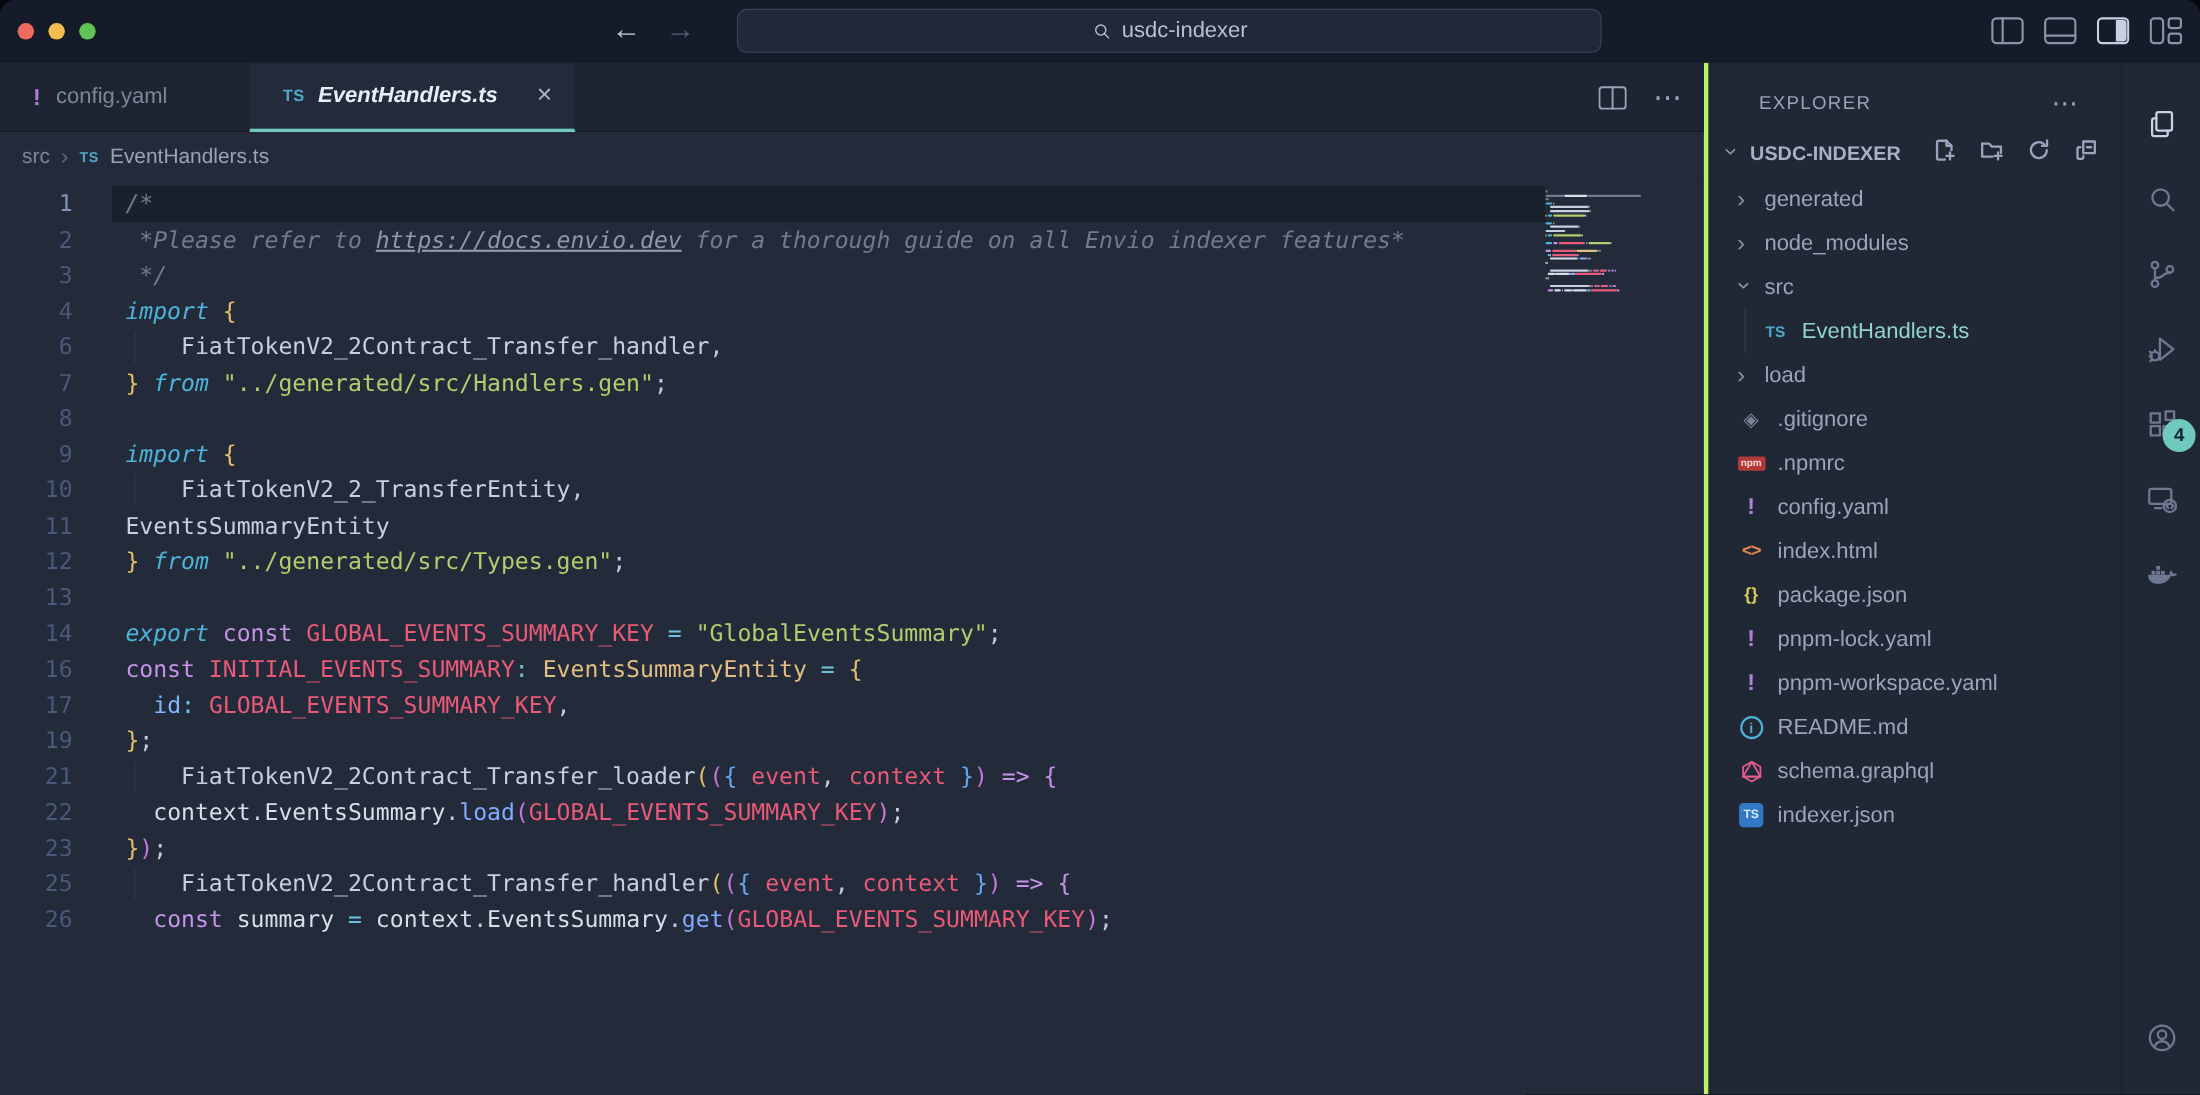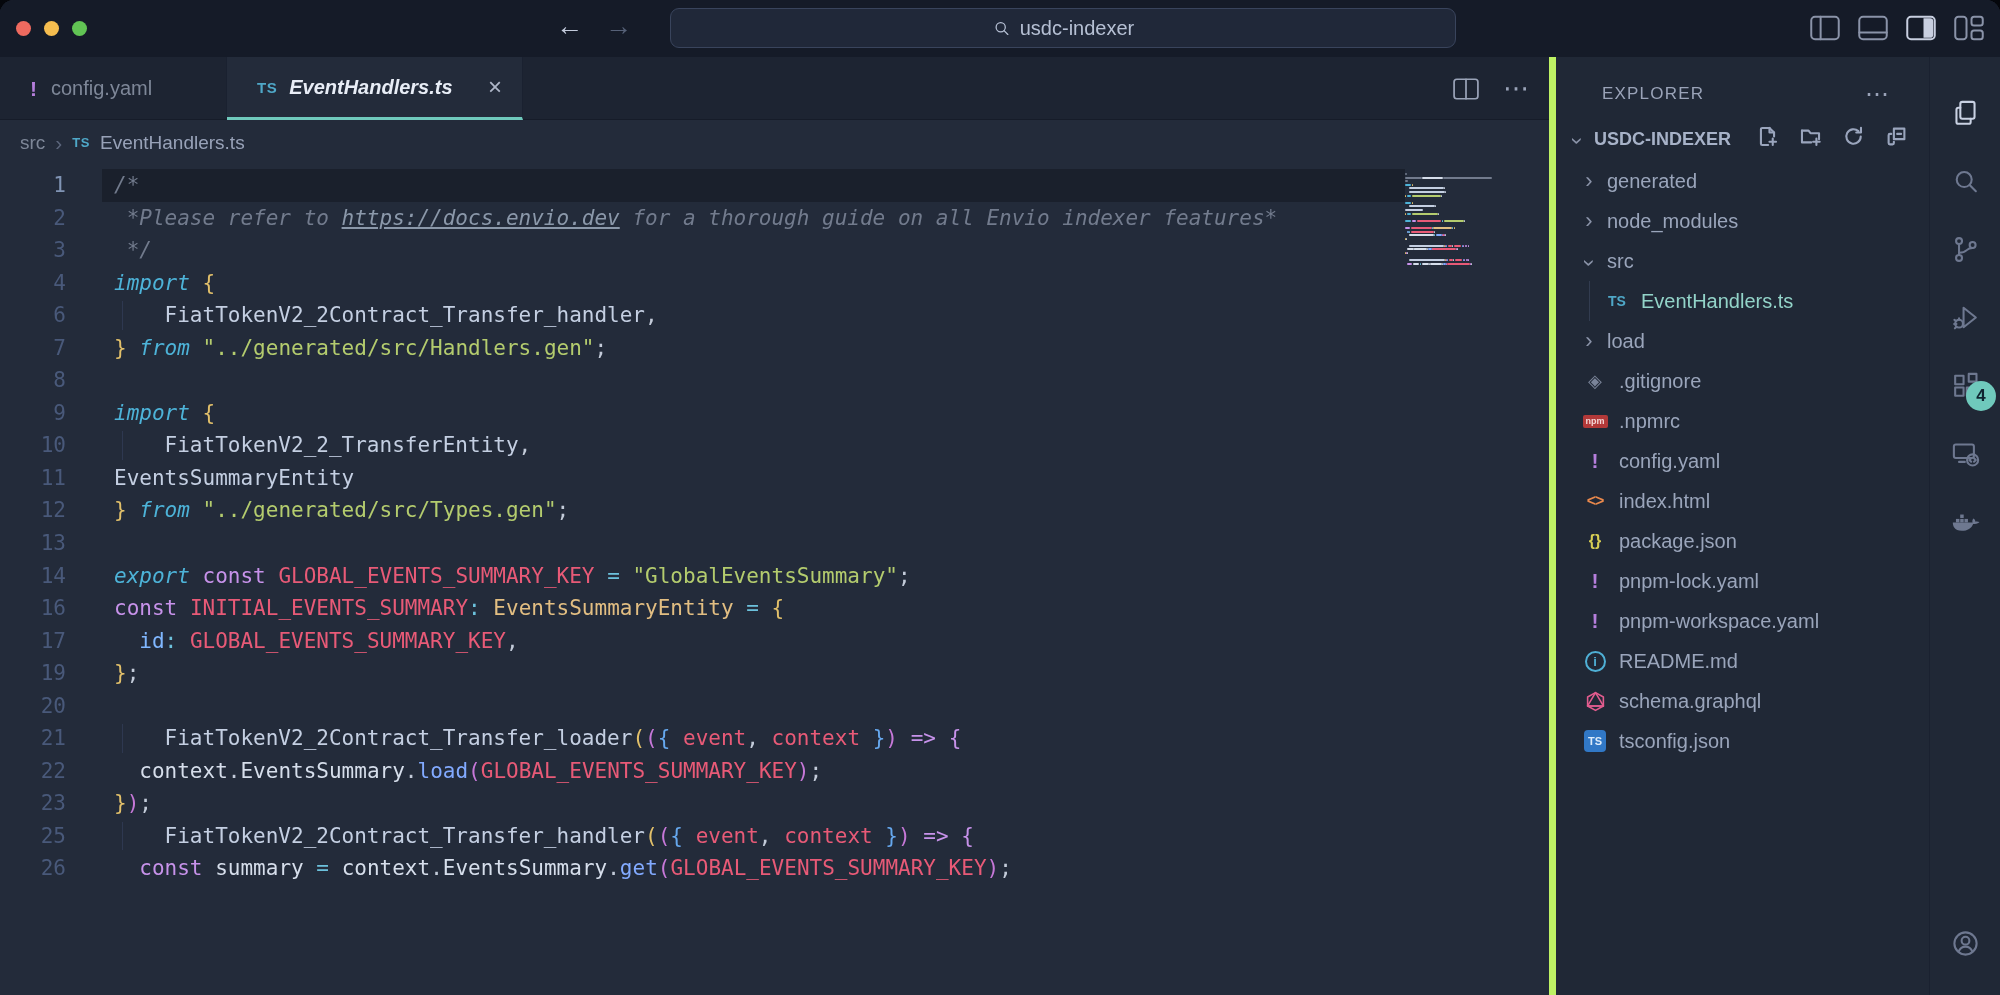--- a/index.html
+++ b/index.html
@@ -19,21 +19,21 @@
     background:#202839; border:1px solid #39445c; border-radius:9px;
     display:flex; align-items:center; justify-content:center; gap:9px; color:#b6c0d4; }
   .searchbox svg { stroke:#b6c0d4; }
   .searchbox .sval { font-size:20px; }
   .winlayout { position:absolute; top:15px; right:16px; display:flex; gap:18px; color:#8a93a8; }
   .winlayout svg { display:block; }
 
   
   .mainrow { flex:1; display:flex; min-height:0; }
   .editorcol { width:1549px; flex:0 0 1549px; display:flex; flex-direction:column; background:var(--bg-editor); }
-  .sidebar { width:380px; flex:0 0 380px; background:var(--bg-sidebar); border-left:7px solid #bef264;text-align:center; }
+  .sidebar { width:380px; flex:0 0 380px; background:var(--bg-sidebar); border-left:4px solid #bef264; }
   .activitybar { width:71px; flex:0 0 71px; background:var(--bg-sidebar); border-left:1px solid #1a2130;
     display:flex; flex-direction:column; align-items:center; padding:22px 0 18px; }
 
   
   .tabbar { height:63px; flex:0 0 63px; background:var(--bg-tabbar); display:flex;
     border-bottom:1px solid #161c29; position:relative; }
   .tab { display:flex; align-items:center; height:63px; border-right:1px solid #1a2130;
     font-size:20px; color:#7e8798; }
   .tab.inactive { width:227px; padding-left:30px; gap:14px; }
   .tab.active { width:296px; padding:0 20px 0 30px; gap:12px; background:var(--bg-editor);
@@ -213,21 +213,20 @@
             <div class="line"><span class="ln">8</span><span class="lc"></span></div>
             <div class="line"><span class="ln">9</span><span class="lc"><span class="t-kw">import</span><span class="t-def"> </span><span class="t-b1">{</span></span></div>
             <div class="line"><span class="guide"></span><span class="ln">10</span><span class="lc"><span class="t-def">    </span><span class="t-id">FiatTokenV2_2_TransferEntity</span><span class="t-punc">,</span></span></div>
             <div class="line"><span class="ln">11</span><span class="lc"><span class="t-id">EventsSummaryEntity</span></span></div>
             <div class="line"><span class="ln">12</span><span class="lc"><span class="t-b1">}</span><span class="t-def"> </span><span class="t-kw">from</span><span class="t-def"> </span><span class="t-str">"../generated/src/Types.gen"</span><span class="t-punc">;</span></span></div>
             <div class="line"><span class="ln">13</span><span class="lc"></span></div>
             <div class="line"><span class="ln">14</span><span class="lc"><span class="t-kw">export</span><span class="t-def"> </span><span class="t-kw2">const</span><span class="t-def"> </span><span class="t-const">GLOBAL_EVENTS_SUMMARY_KEY</span><span class="t-def"> </span><span class="t-op">=</span><span class="t-def"> </span><span class="t-str">"GlobalEventsSummary"</span><span class="t-punc">;</span></span></div>
             <div class="line"><span class="ln">16</span><span class="lc"><span class="t-kw2">const</span><span class="t-def"> </span><span class="t-const">INITIAL_EVENTS_SUMMARY</span><span class="t-op">:</span><span class="t-def"> </span><span class="t-type">EventsSummaryEntity</span><span class="t-def"> </span><span class="t-op">=</span><span class="t-def"> </span><span class="t-b1">{</span></span></div>
             <div class="line"><span class="ln">17</span><span class="lc"><span class="t-def">  </span><span class="t-prop">id</span><span class="t-op">:</span><span class="t-def"> </span><span class="t-const">GLOBAL_EVENTS_SUMMARY_KEY</span><span class="t-punc">,</span></span></div>
             <div class="line"><span class="ln">19</span><span class="lc"><span class="t-b1">}</span><span class="t-punc">;</span></span></div>
-            <div class="line"><span class="ln">20</span><span class="lc"></span></div>
             <div class="line"><span class="guide"></span><span class="ln">21</span><span class="lc"><span class="t-def">    </span><span class="t-id">FiatTokenV2_2Contract_Transfer_loader</span><span class="t-b1">(</span><span class="t-b2">(</span><span class="t-b3">{</span><span class="t-def"> </span><span class="t-const">event</span><span class="t-punc">,</span><span class="t-def"> </span><span class="t-const">context</span><span class="t-def"> </span><span class="t-b3">}</span><span class="t-b2">)</span><span class="t-def"> </span><span class="t-arrow">=&gt;</span><span class="t-def"> </span><span class="t-arrow">{</span></span></div>
             <div class="line"><span class="ln">22</span><span class="lc"><span class="t-def">  </span><span class="t-var">context</span><span class="t-punc">.</span><span class="t-var">EventsSummary</span><span class="t-punc">.</span><span class="t-fn">load</span><span class="t-b2">(</span><span class="t-const">GLOBAL_EVENTS_SUMMARY_KEY</span><span class="t-b2">)</span><span class="t-punc">;</span></span></div>
             <div class="line"><span class="ln">23</span><span class="lc"><span class="t-b1">}</span><span class="t-b2">)</span><span class="t-punc">;</span></span></div>
             <div class="line"><span class="guide"></span><span class="ln">25</span><span class="lc"><span class="t-def">    </span><span class="t-id">FiatTokenV2_2Contract_Transfer_handler</span><span class="t-b1">(</span><span class="t-b2">(</span><span class="t-b3">{</span><span class="t-def"> </span><span class="t-const">event</span><span class="t-punc">,</span><span class="t-def"> </span><span class="t-const">context</span><span class="t-def"> </span><span class="t-b3">}</span><span class="t-b2">)</span><span class="t-def"> </span><span class="t-arrow">=&gt;</span><span class="t-def"> </span><span class="t-arrow">{</span></span></div>
             <div class="line"><span class="ln">26</span><span class="lc"><span class="t-def">  </span><span class="t-kw2">const</span><span class="t-def"> </span><span class="t-var">summary</span><span class="t-def"> </span><span class="t-op">=</span><span class="t-def"> </span><span class="t-var">context</span><span class="t-punc">.</span><span class="t-var">EventsSummary</span><span class="t-punc">.</span><span class="t-fn">get</span><span class="t-b2">(</span><span class="t-const">GLOBAL_EVENTS_SUMMARY_KEY</span><span class="t-b2">)</span><span class="t-punc">;</span></span></div>
           </div>
         <div class="minimap">
             <div class="mm-line"><span class="mm-tk" style="width: 1.9px; background: rgb(114, 123, 141);"></span></div>
             <div class="mm-line"><span class="mm-tk" style="width: 17.1px; background: rgb(114, 123, 141);"></span><span class="mm-tk" style="width: 20.9px; background: rgb(214, 222, 235);"></span><span class="mm-tk" style="width: 49.4px; background: rgb(114, 123, 141);"></span></div>
             <div class="mm-line"><span class="mm-tk" style="width: 2.85px; background: rgb(114, 123, 141);"></span></div>
@@ -353,21 +352,21 @@
                 <path d="M2 11.4L8 1.2l6 10.2z"></path>
                 <path d="M2 11.4h12"></path>
               </svg>
             </span>
             <span>schema.graphql</span>
           </div>
           <div class="tree-item" style="padding-left: 26px;">
             <span class="fi">
               <span class="fi-tsbadge">TS</span>
             </span>
-            <span>tsconfig.json</span>
+            <span>indexer.json</span>
           </div>
         </div>
     </div>
 
     <div class="activitybar">
         <div class="act-slot active">
           <svg class="icon" width="31" height="31" viewBox="0 0 24 24">
             <rect x="8" y="3" width="11" height="13" rx="1.5"></rect>
             <path d="M16 16v2.5a1.5 1.5 0 0 1-1.5 1.5H6.5A1.5 1.5 0 0 1 5 18.5V9a1.5 1.5 0 0 1 1.5-1.5H8"></path>
           </svg>

